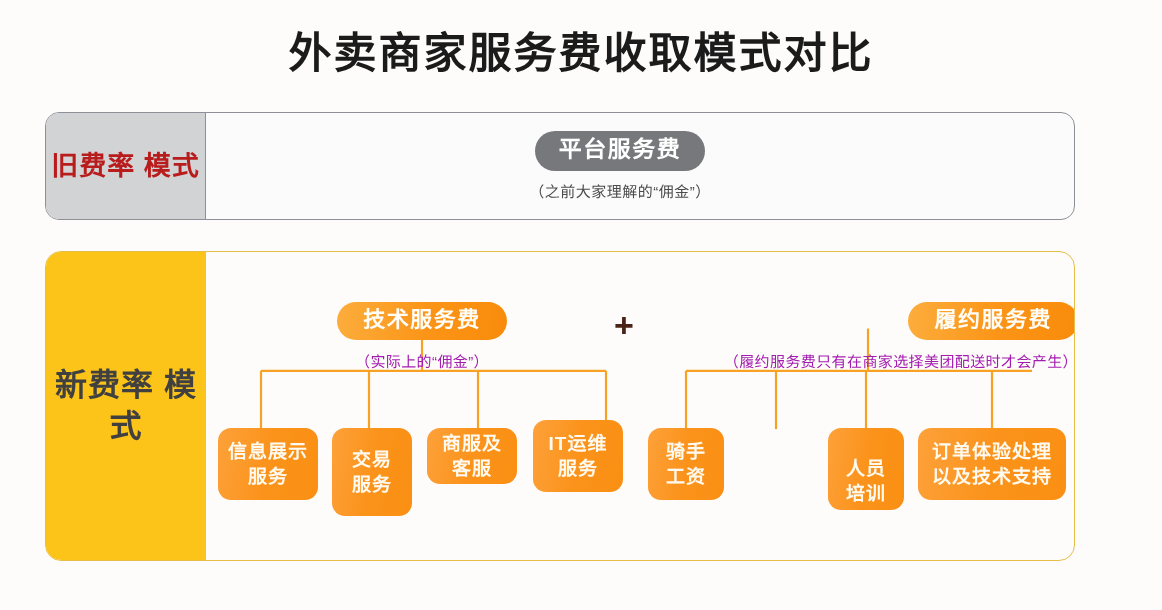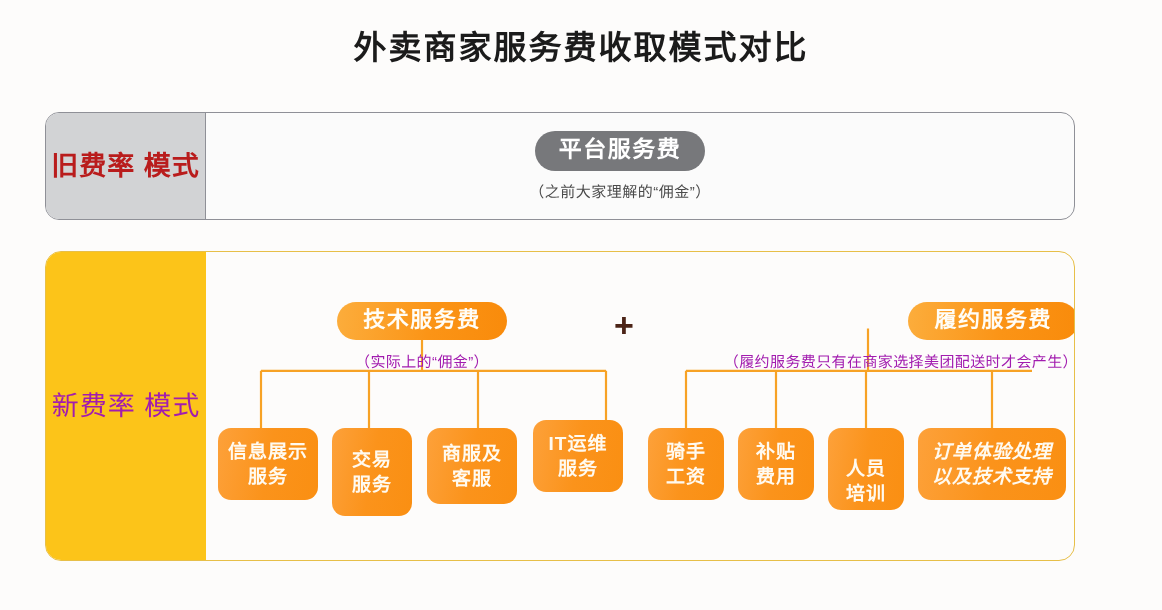--- a/index.html
+++ b/index.html
@@ -15,21 +15,21 @@
     position: relative;
   }
 
   
   .page-title {
     position: absolute;
     top: 28px;
     left: 0;
     width: 1162px;
     text-align: center;
-    font-size: 33px;
+    font-size: 43px;
     font-weight: bold;
     color: #1b1b1b;
     letter-spacing: 2px;
     line-height: 1.2;
   }
 
   
   .old-row {
     position: absolute;
     left: 45px;
@@ -104,23 +104,23 @@
   }
   .new-label {
     width: 160px;
     flex: 0 0 160px;
     background: #fcc419;
     display: flex;
     align-items: center;
     justify-content: center;
   }
   .new-label-text {
-    font-size: 27px;
-    font-weight: normal;
-    color: #a21caf;
+    font-size: 32px;
+    font-weight: bold;
+    color: #404040;
     text-align: center;
     line-height: 1.28;
     letter-spacing: 1px;
   }
   .new-body {
     flex: 1;
     position: relative;
     padding-left: 48px;
   }
   .grp-head {
@@ -248,56 +248,50 @@
       </div>
     </div>
 
     <div class="leaf" style="left: 126px; top: 176px; width: 80px; height: 88px;">
       <div>
         <span>交易</span>
         <span>服务</span>
       </div>
     </div>
 
-    <div class="leaf" style="left: 221px; top: 176px; width: 90px; height: 76px;">
+    <div class="leaf" style="left: 221px; top: 176px; width: 90px; height: 56px;">
       <div>
         <span>商服及</span>
         <span>客服</span>
       </div>
     </div>
 
     <div class="leaf" style="left: 327px; top: 168px; width: 90px; height: 72px;">
       <div>
         <span>IT运维</span>
         <span>服务</span>
       </div>
     </div>
 
     <div class="leaf" style="left: 442px; top: 176px; width: 76px; height: 72px;">
       <div>
         <span>骑手</span>
         <span>工资</span>
       </div>
     </div>
 
-    <div class="leaf" style="left: 532px; top: 176px; width: 76px; height: 72px;">
-      <div>
-        <span>补贴</span>
-        <span>费用</span>
-      </div>
-    </div>
 
     <div class="leaf" style="left: 622px; top: 176px; width: 76px; height: 82px; align-items: flex-end;">
       <div>
         <span>人员</span>
         <span>培训</span>
       </div>
     </div>
 
-    <div class="leaf" style="left: 712px; top: 176px; width: 148px; height: 72px; font-style: italic;">
+    <div class="leaf" style="left: 712px; top: 176px; width: 148px; height: 72px;">
       <div>
         <span>订单体验处理</span>
         <span>以及技术支持</span>
       </div>
     </div>
 
   </div>
 </div>
 
 </body></html>

